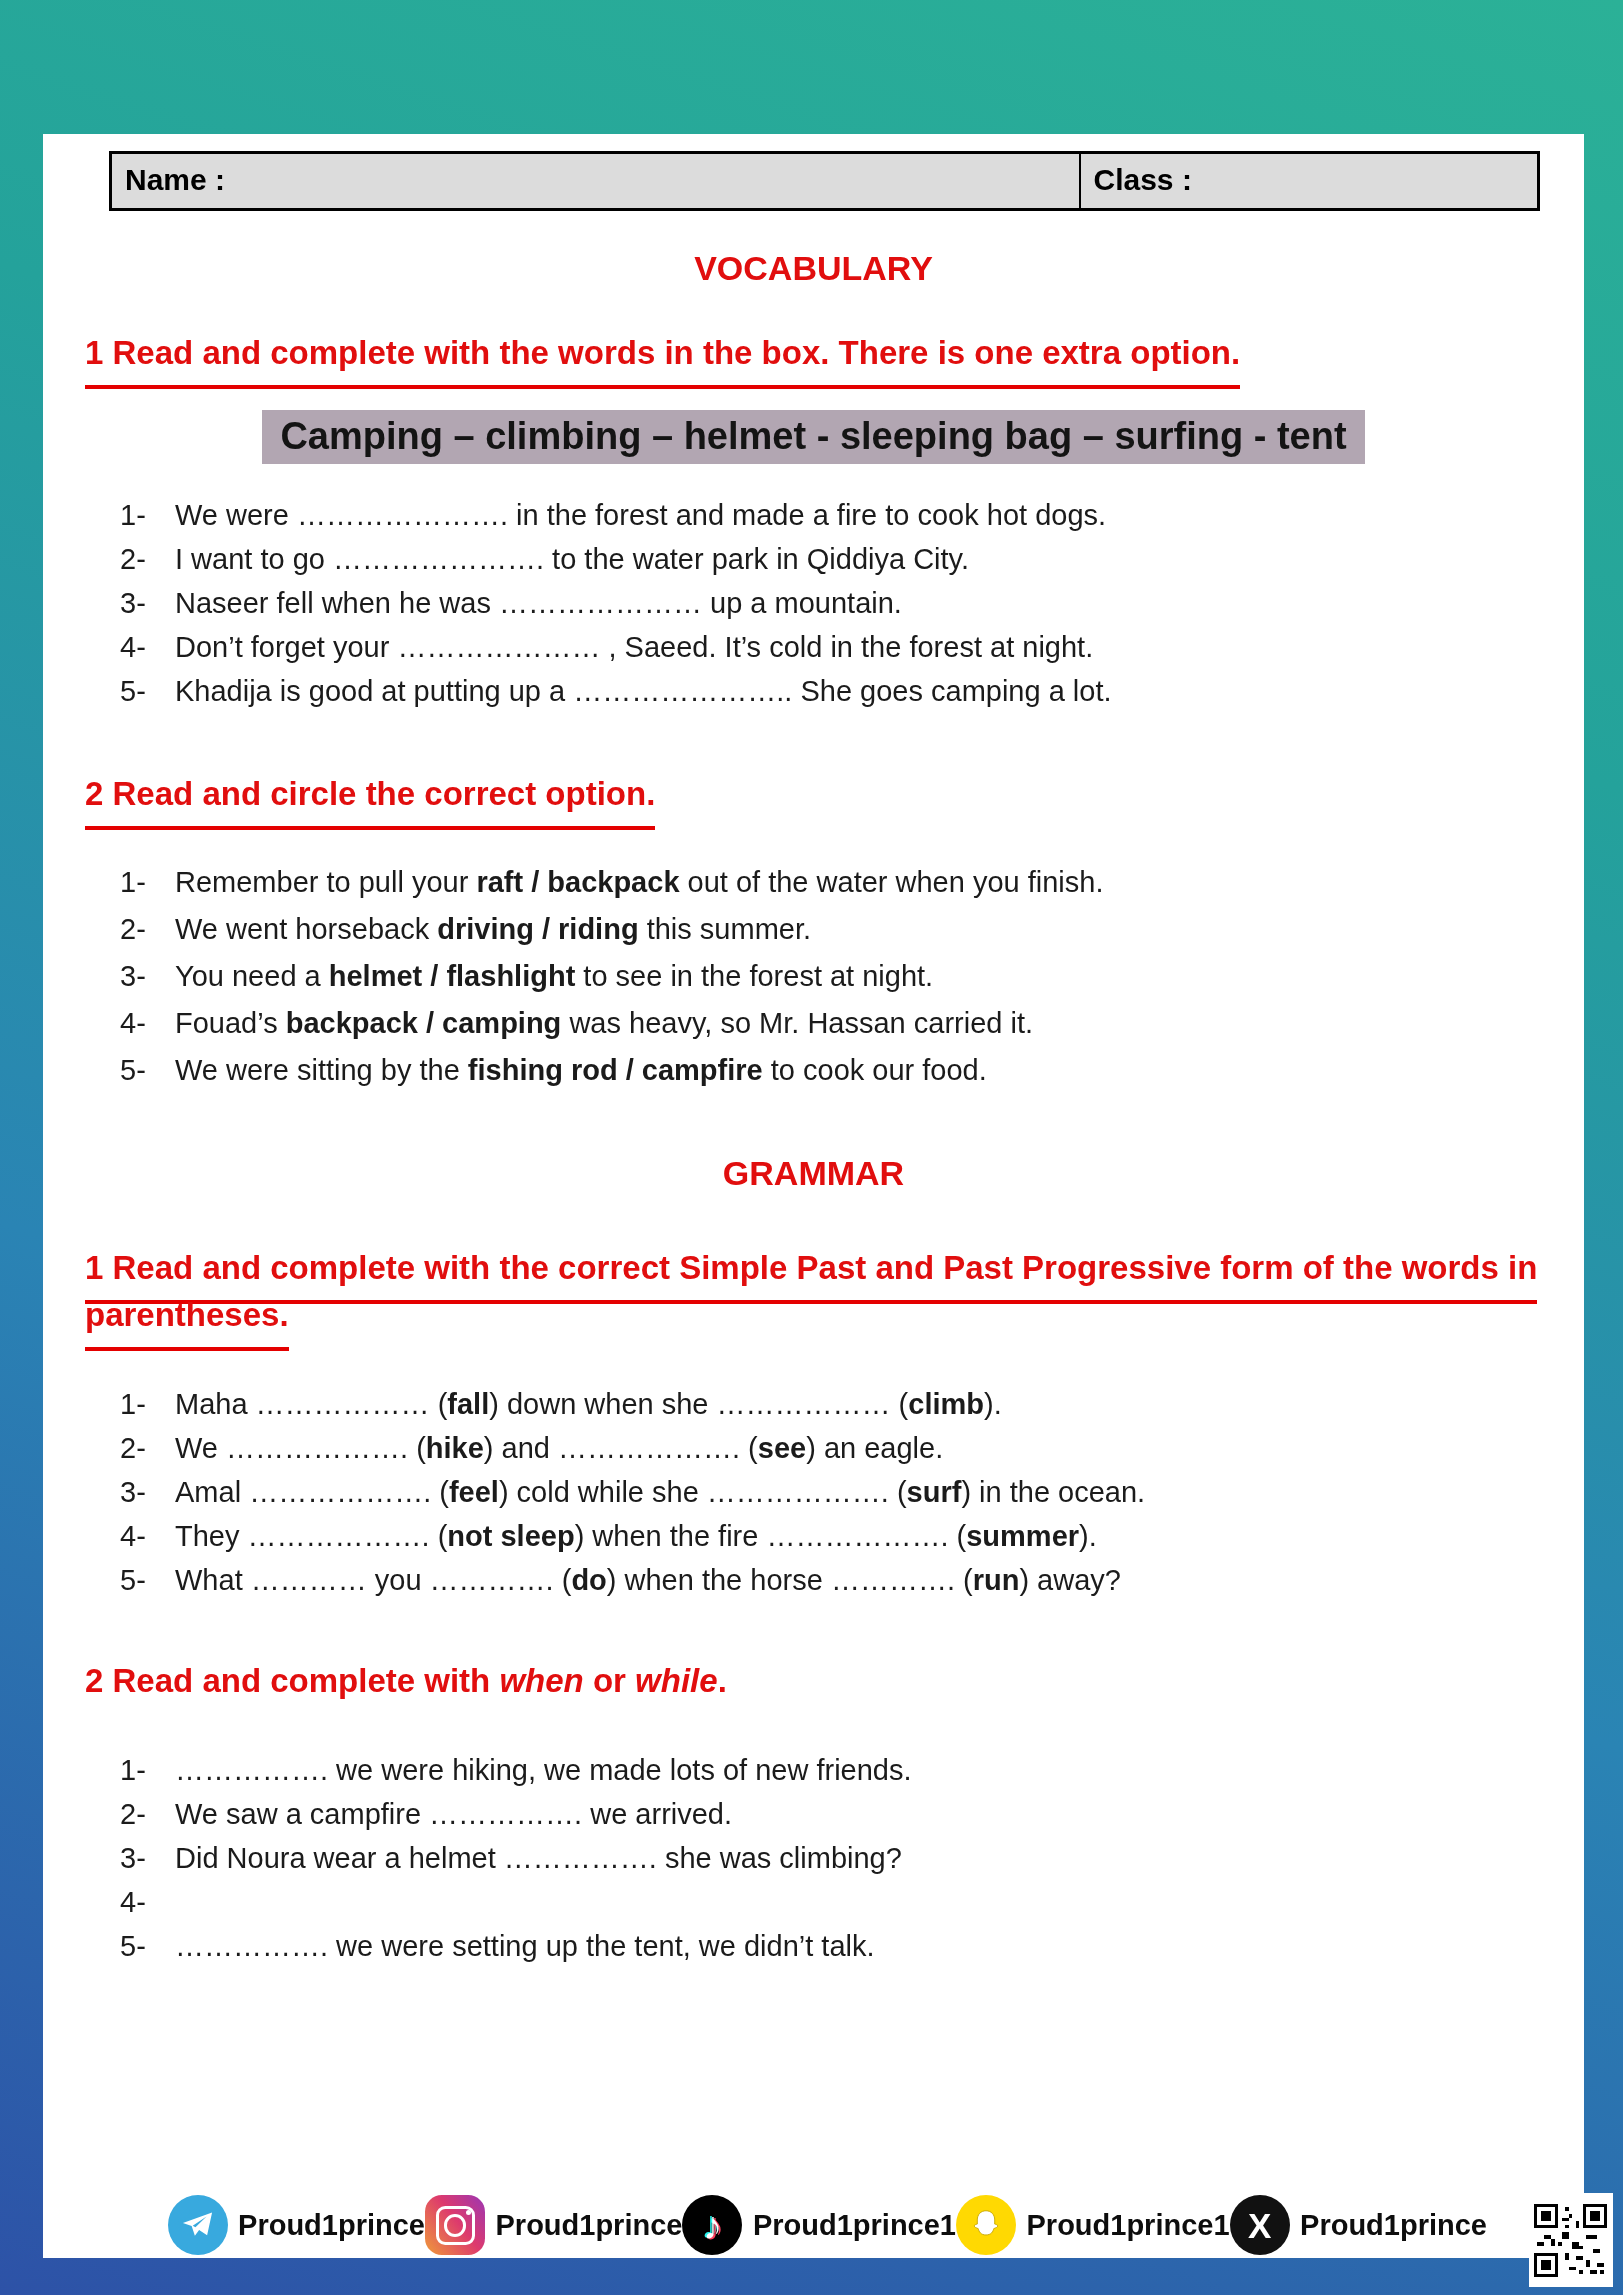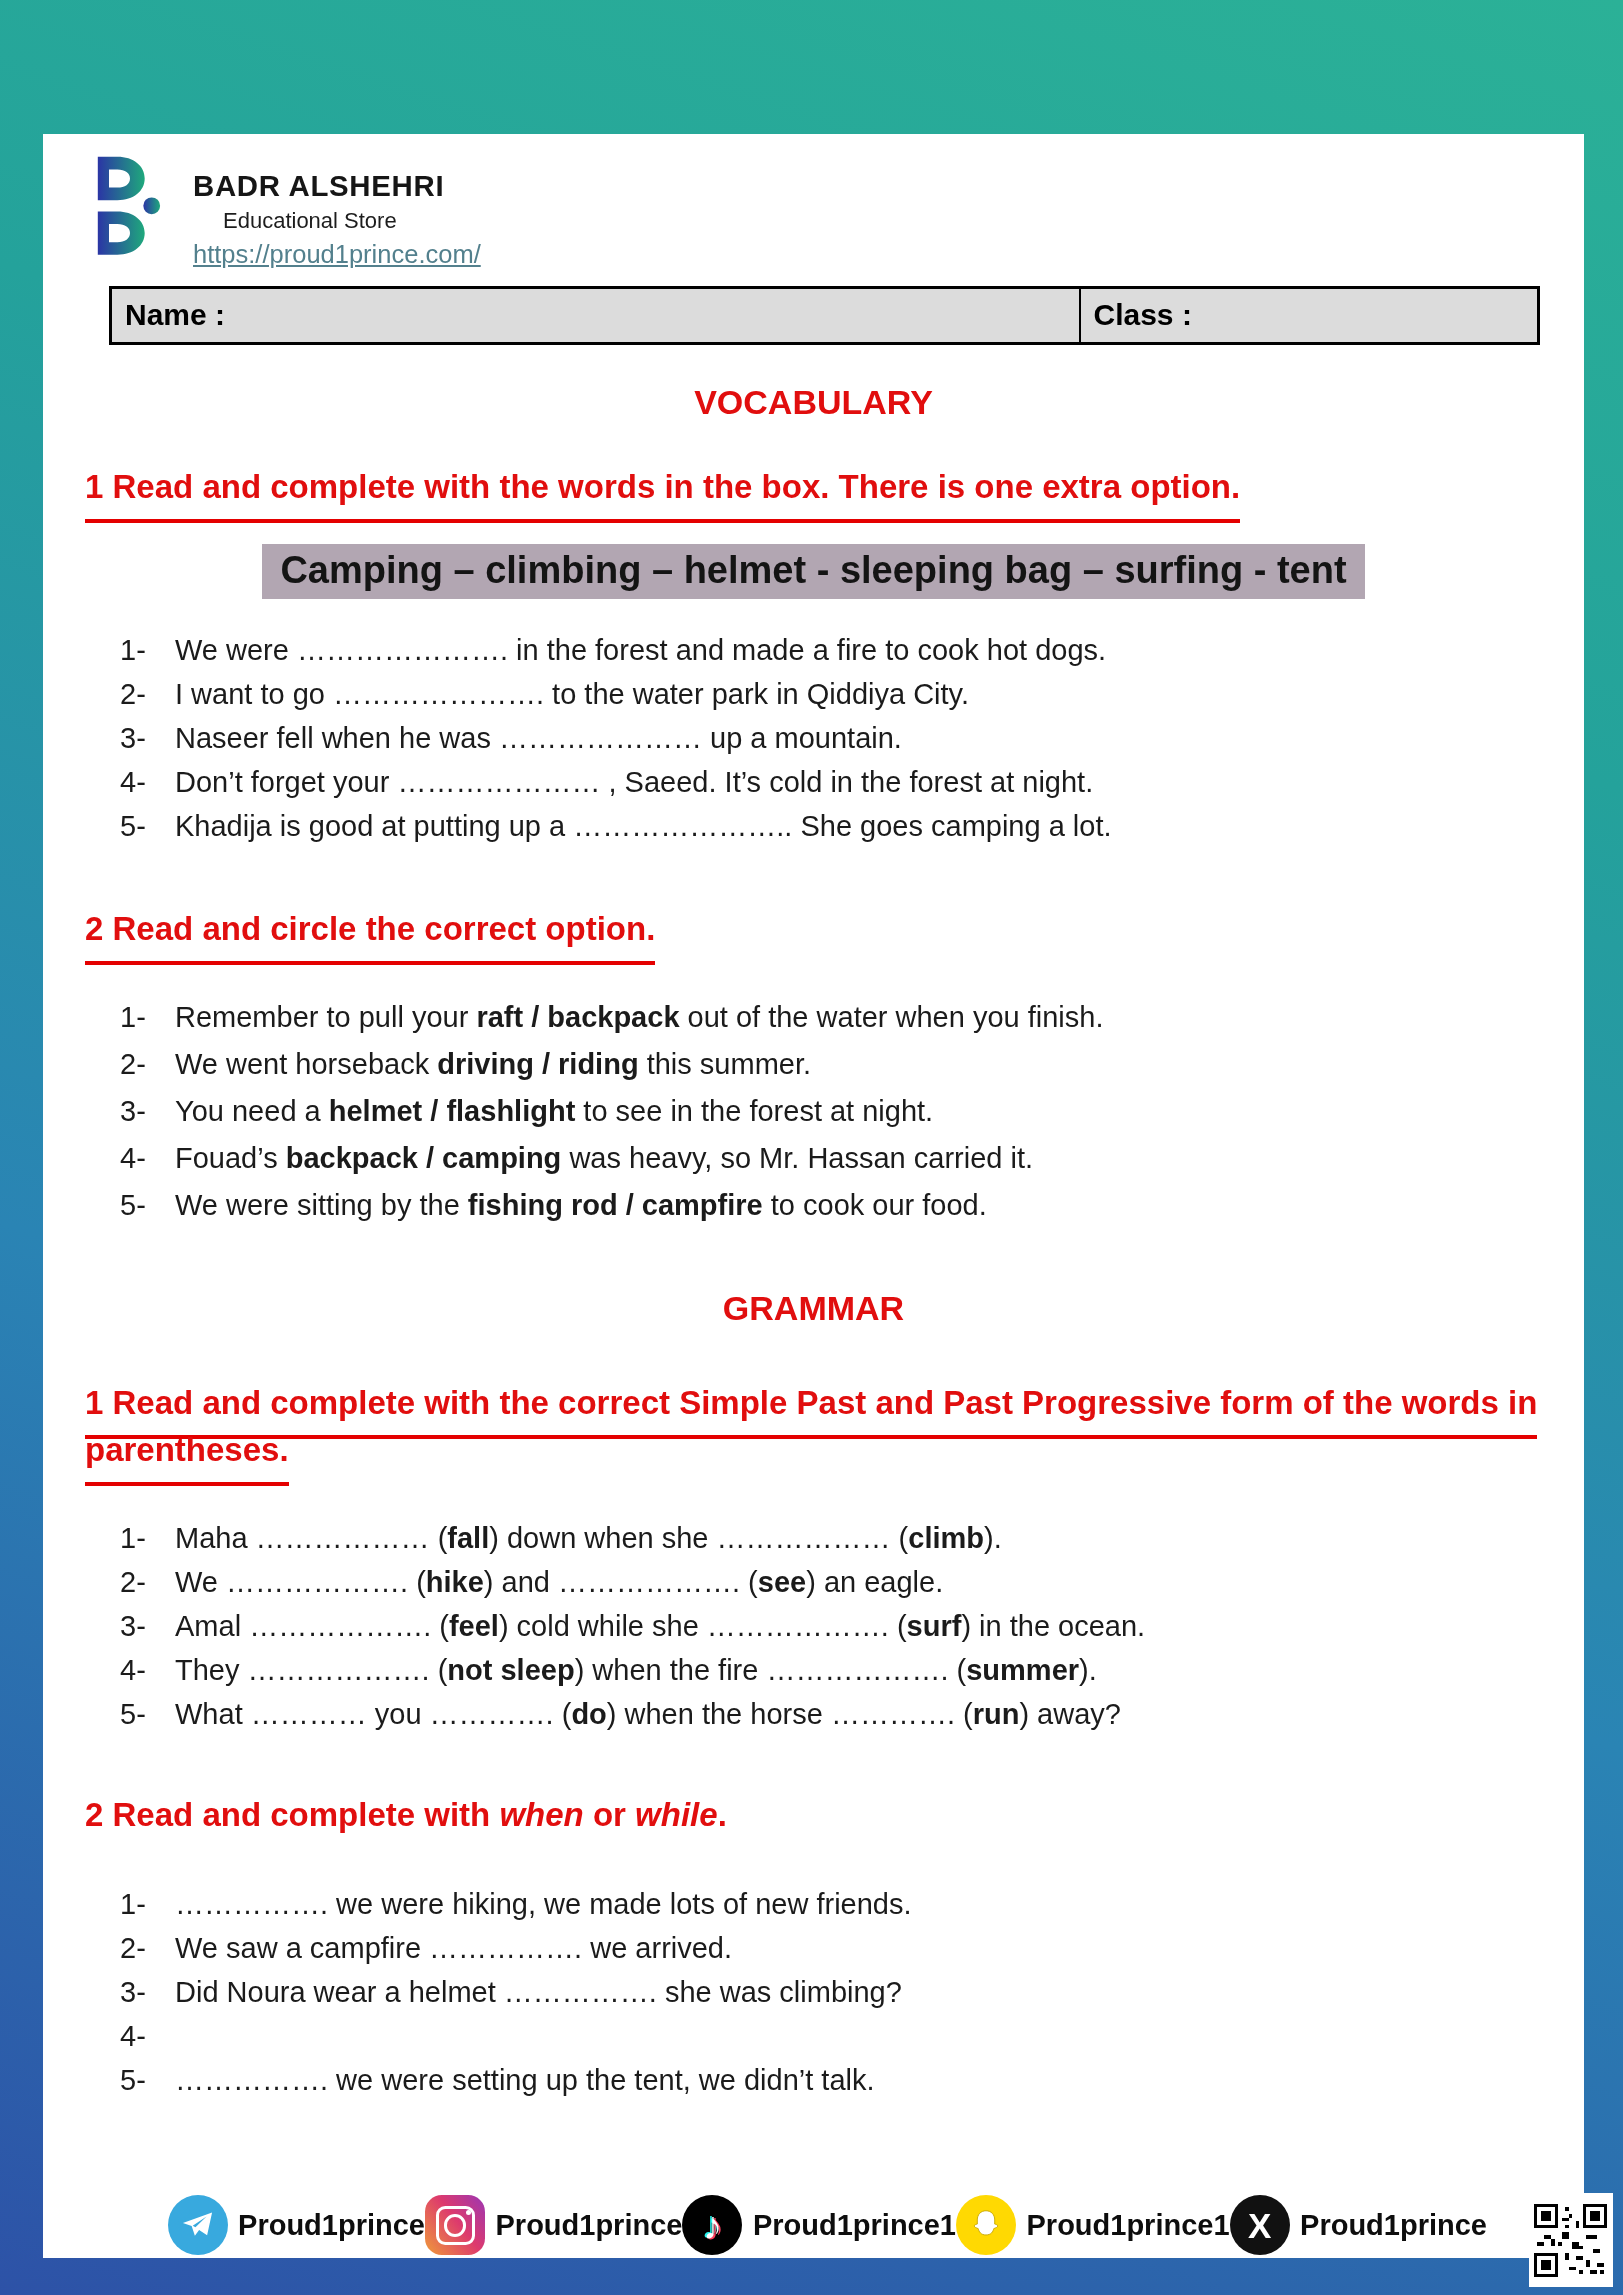--- a/index.html
+++ b/index.html
@@ -59,38 +59,20 @@
   .x-glyph{color:#fff;font-size:35px;font-weight:bold;line-height:1;}
   
   .qr{position:absolute;right:10.5px;bottom:7.9px;width:84px;height:94px;background:#fff;
     display:flex;align-items:center;justify-content:center;z-index:6;}
 </style>
 </head>
 <body>
 
 <div class="page">
 
-  <div class="logo-row">
-    <svg class="logo-svg" viewBox="0 0 110 150">
-      <defs>
-        <linearGradient id="lg" x1="0" y1="0" x2="1" y2="0">
-          <stop offset="0" stop-color="#2b35a5"></stop>
-          <stop offset="1" stop-color="#1fa97c"></stop>
-        </linearGradient>
-      </defs>
-      <path fill="url(#lg)" fill-rule="evenodd" d="M14 4 h28 c23 0 39 13 39 31 s-16 31-39 31 h-28 z M30 22 h12 c11 0 18 5 18 13 s-7 13-18 13 h-12 z"></path>
-      <path fill="url(#lg)" fill-rule="evenodd" d="M14 82 h28 c23 0 39 13 39 31 s-16 31-39 31 h-28 z M30 100 h12 c11 0 18 5 18 13 s-7 13-18 13 h-12 z"></path>
-      <circle fill="url(#lg)" cx="91" cy="74" r="12"></circle>
-    </svg>
-    <div class="logo-text">
-      <div class="brand">BADR ALSHEHRI</div>
-      <div class="tagline">Educational Store</div>
-      <a class="url">https://proud1prince.com/</a>
-    </div>
-  </div>
 
   <div class="name-bar">
     <div class="cell cell-name">Name :</div>
     <div class="cell cell-class">Class :</div>
   </div>
 
   <div class="section-title">VOCABULARY</div>
 
   <div class="ex-heading">
     <span class="u">1 Read and complete with the words in the box. There is one extra option.</span>

